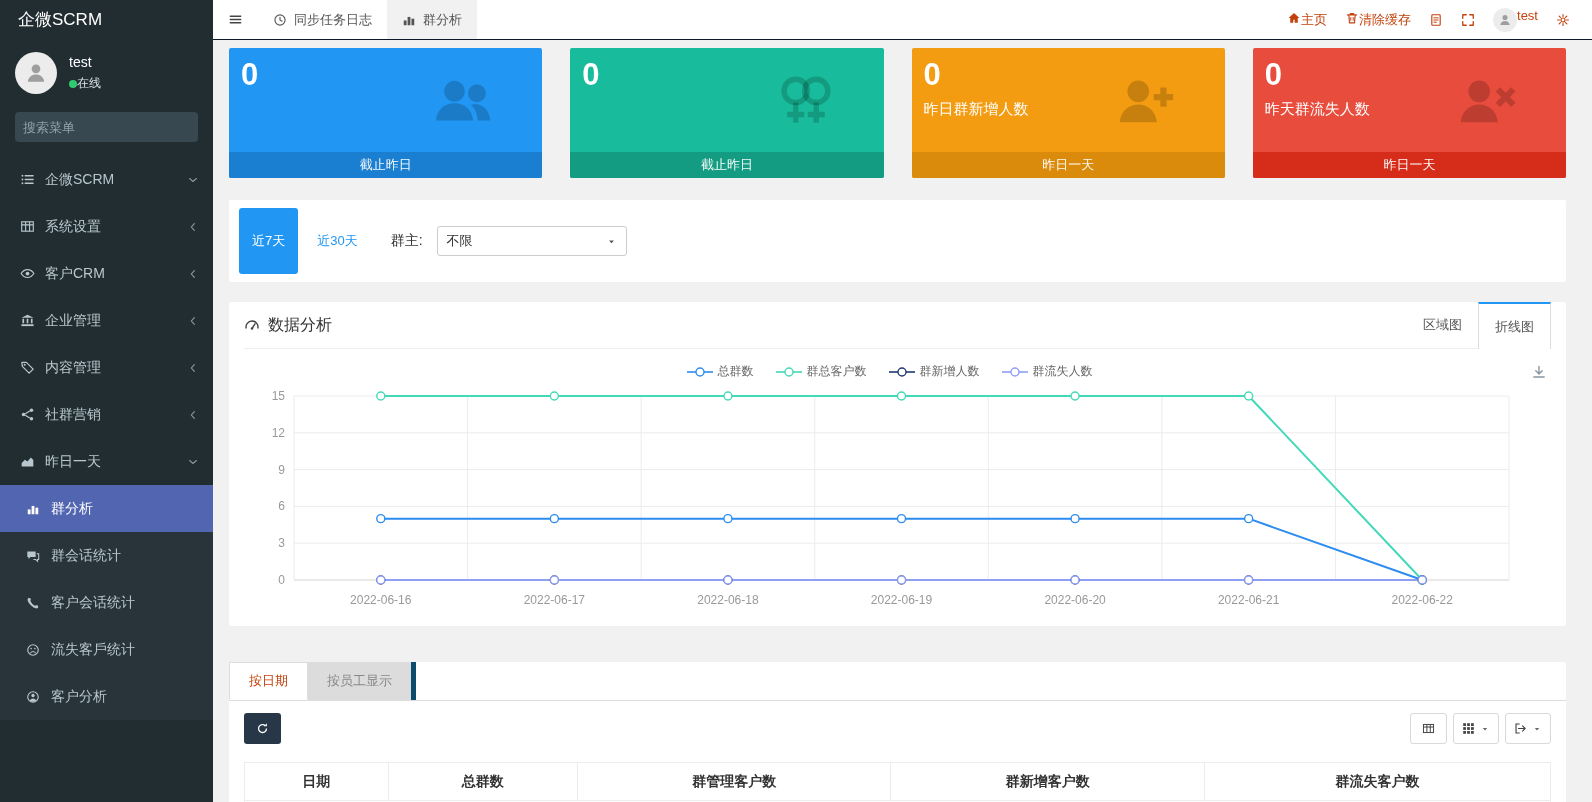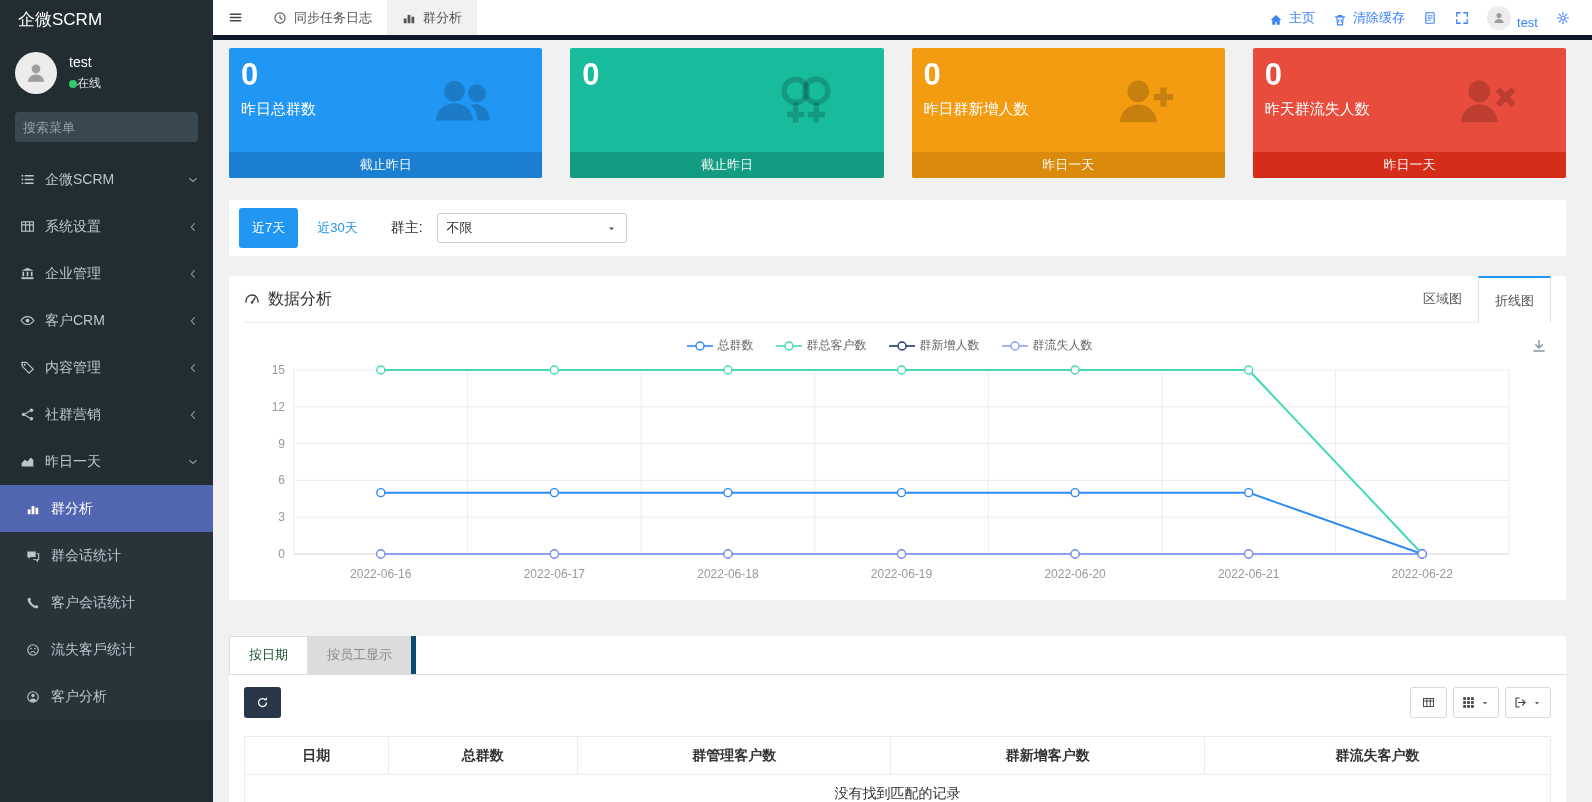--- a/index.html
+++ b/index.html
@@ -24,41 +24,41 @@
   .menu-item{height:47px;display:flex;align-items:center;padding:0 14px 0 18px;font-size:14px;color:#b8c7ce;cursor:pointer;gap:9px}
   .menu-item .mi{font-size:15px;width:18px;justify-content:center}
   .menu-item .arrow{margin-left:auto;font-size:12px;color:#8a9aa0}
   .submenu{background:#28343a}
   .submenu-item{height:47px;display:flex;align-items:center;padding-left:24px;gap:9px;font-size:14px;color:#b8c7ce;cursor:pointer}
   .submenu-item .mi{font-size:14px;width:18px;justify-content:center}
   .submenu-item.active{background:#5265b0;color:#fff}
 
   
   .main{flex:1;display:flex;flex-direction:column;height:802px;overflow:hidden}
-  .topbar{height:40px;background:#fff;display:flex;align-items:stretch;border-bottom:5px solid #0f172a;font-size:13px;color:#555}
+  .topbar{height:40px;background:#fff;display:flex;align-items:stretch;border-bottom:1px solid #0f172a;font-size:13px;color:#555}
   .hamburger{padding:0 15px;font-size:15px;color:#444;display:flex;align-items:center}
   .top-tab{display:flex;align-items:center;gap:7px;padding:0 15px;cursor:pointer}
   .top-tab .i{font-size:14px}
   .top-tab.active{background:#f1f1f1}
   .topbar-right{margin-left:auto;display:flex;align-items:center;gap:18px;padding-right:22px}
-  .tb-item{display:flex;align-items:flex-end;gap:6px;cursor:pointer;color:#3b82f6}
+  .tb-item{display:flex;align-items:flex-start;cursor:pointer;color:#c2410c}
   .tb-item .i{font-size:14px}
 
   
   .content{flex:1;overflow:hidden;padding:8px 26px 0 16px}
 
   .cards{display:flex;gap:28px;margin-bottom:22px}
   .card{flex:1;height:130px;color:#fff;position:relative;border-radius:2px;display:flex;flex-direction:column;cursor:pointer;overflow:hidden}
   .card-value{font-size:31px;font-weight:bold;padding:9px 12px 0;line-height:1.15}
   .card-label{font-size:15px;padding:7px 12px 0}
   .card-icon{position:absolute;right:48px;top:22px;font-size:62px;color:rgba(0,0,0,0.18)}
   .card-footer{margin-top:auto;height:26px;line-height:26px;text-align:center;font-size:13px;color:rgba(255,255,255,0.95)}
 
   .filter-bar{background:#fff;padding:8px 10px;display:flex;align-items:center;gap:6px;margin-bottom:20px;border-radius:2px}
-  .btn-range{border-radius:3px;padding:11px 13px;font-size:13px;color:#2196f3}
+  .btn-range{border-radius:3px;padding:24px 13px;font-size:13px;color:#2196f3}
   .btn-range.active{background:#2196f3;color:#fff}
   .owner-label{margin-left:14px;margin-right:8px;font-size:14px;color:#333}
   .select{width:190px;height:30px;border:1px solid #ccc;border-radius:3px;background:#fff;display:flex;align-items:center;justify-content:space-between;padding:0 9px;font-size:13px;color:#333;cursor:pointer}
   .select .caret{font-size:11px;color:#555}
 
   .panel{background:#fff;border-radius:2px;padding:0 15px 10px;margin-bottom:36px}
   .panel-header{display:flex;align-items:center;height:47px;border-bottom:1px solid #ededed;gap:8px}
   .panel-header > .i{font-size:16px;color:#444}
   .panel-title{font-size:16px;color:#333}
   .chart-tabs{margin-left:auto;align-self:stretch;display:flex}
@@ -66,21 +66,21 @@
   .chart-tab.active{background:#fff;border-left:1px solid #ddd;border-right:1px solid #ddd;border-top:2px solid #2196f3;margin-bottom:-1px}
   .legend-row{display:flex;align-items:center;padding:14px 4px 4px}
   .chart-legend{flex:1;display:flex;justify-content:center;gap:22px}
   .lg-item{display:inline-flex;align-items:center;gap:5px;font-size:12px;color:#666;cursor:pointer}
   .dl{font-size:16px;color:#8a97a3;cursor:pointer}
   .chart{height:232px;overflow:hidden}
 
   .table-section{background:#fff;border-radius:2px}
   .tab-bar{display:flex;border-bottom:1px solid #ddd}
   .d-tab{height:38px;display:flex;align-items:center;padding:0 19px;font-size:13px;cursor:pointer;color:#888;background:#dcdcdc;border-right:5px solid #0c4a6e}
-  .d-tab.active{background:#fff;color:#14532d;border:1px solid #ddd;border-bottom:1px solid #fff;margin-bottom:-1px}
+  .d-tab.active{background:#fff;color:#c2410c;border:1px solid #ddd;border-bottom:1px solid #fff;margin-bottom:-1px}
   .toolbar{display:flex;align-items:center;padding:12px 15px 10px}
   .btn-refresh{width:37px;height:31px;background:#273747;border-radius:3px;color:#fff;font-size:13px;display:flex;align-items:center;justify-content:center}
   .toolbar-right{margin-left:auto;display:flex;gap:6px}
   .btn-light{height:31px;min-width:37px;padding:0 8px;border:1px solid #d9d9d9;background:#fff;border-radius:3px;display:flex;align-items:center;justify-content:center;gap:5px;color:#444;font-size:13px}
   .btn-light .caret{font-size:10px;color:#666}
   .grid-table{width:calc(100% - 30px);margin:8px 15px 0;border-collapse:collapse}
   .grid-table th{height:38px;font-size:14px;font-weight:bold;text-align:center;color:#333;border:1px solid #ececec;background:#fff}
   .grid-table th:nth-child(1){width:11%}
   .grid-table th:nth-child(2){width:14.5%}
   .grid-table th:nth-child(3){width:24%}
@@ -141,40 +141,40 @@
         <span>系统设置</span>
         <span class="i arrow">
           <svg viewBox="0 0 16 16" fill="currentColor">
             <path d="M9.8 3.5L5.8 8l4 4.5" stroke="currentColor" stroke-width="1.5" fill="none" stroke-linecap="round"></path>
           </svg>
         </span>
       </div>
       <div class="menu-item">
         <span class="i mi">
           <svg viewBox="0 0 16 16" fill="currentColor">
+            <path d="M1.2 8S3.8 3.8 8 3.8 14.8 8 14.8 8 12.2 12.2 8 12.2 1.2 8 1.2 8z" stroke="currentColor" stroke-width="1.2" fill="none"></path>
+            <circle cx="8" cy="8" r="2"></circle>
+          </svg>
+        </span>
+        <span>客户CRM</span>
+        <span class="i arrow">
+          <svg viewBox="0 0 16 16" fill="currentColor">
+            <path d="M9.8 3.5L5.8 8l4 4.5" stroke="currentColor" stroke-width="1.5" fill="none" stroke-linecap="round"></path>
+          </svg>
+        </span>
+      </div>
+      <div class="menu-item">
+        <span class="i mi">
+          <svg viewBox="0 0 16 16" fill="currentColor">
             <path d="M8 1.8l6.5 3.2H1.5z"></path>
             <path d="M2.6 6h1.8v5H2.6zM7.1 6h1.8v5H7.1zM11.6 6h1.8v5h-1.8z"></path>
             <path d="M1.5 12h13v2h-13z"></path>
           </svg>
         </span>
         <span>企业管理</span>
-        <span class="i arrow">
-          <svg viewBox="0 0 16 16" fill="currentColor">
-            <path d="M9.8 3.5L5.8 8l4 4.5" stroke="currentColor" stroke-width="1.5" fill="none" stroke-linecap="round"></path>
-          </svg>
-        </span>
-      </div>
-      <div class="menu-item">
-        <span class="i mi">
-          <svg viewBox="0 0 16 16" fill="currentColor">
-            <path d="M1.2 8S3.8 3.8 8 3.8 14.8 8 14.8 8 12.2 12.2 8 12.2 1.2 8 1.2 8z" stroke="currentColor" stroke-width="1.2" fill="none"></path>
-            <circle cx="8" cy="8" r="2"></circle>
-          </svg>
-        </span>
-        <span>客户CRM</span>
         <span class="i arrow">
           <svg viewBox="0 0 16 16" fill="currentColor">
             <path d="M9.8 3.5L5.8 8l4 4.5" stroke="currentColor" stroke-width="1.5" fill="none" stroke-linecap="round"></path>
           </svg>
         </span>
       </div>
       <div class="menu-item">
         <span class="i mi">
           <svg viewBox="0 0 16 16" fill="currentColor">
             <path d="M2 2.5h4.8L14 9.7l-4.3 4.3L2.5 6.8z" stroke="currentColor" stroke-width="1.3" fill="none" stroke-linejoin="round"></path>
@@ -351,21 +351,20 @@
           </span>
         </div>
     </div>
   </header>
 
   <div class="content">
 
     <div class="cards">
       <div class="card" style="background: rgb(33, 150, 243);">
           <div class="card-value">0</div>
-          <div class="card-label">昨日总群数</div>
           <span class="i card-icon">
             <svg viewBox="0 0 16 16" fill="currentColor">
               <circle cx="5.8" cy="5.5" r="2.7"></circle>
               <path d="M1 13c.3-2.8 2.2-4.4 4.8-4.4S10.3 10.2 10.6 13z"></path>
               <circle cx="11.6" cy="6" r="2.3"></circle>
               <path d="M11.2 8.8c2.2.2 3.6 1.7 3.8 4.2h-3.2c-.1-1.7-.7-3.1-1.8-4z"></path>
             </svg>
           </span>
           <div class="card-footer" style="background: rgb(27, 127, 209);">截止昨日</div>
         </div>

